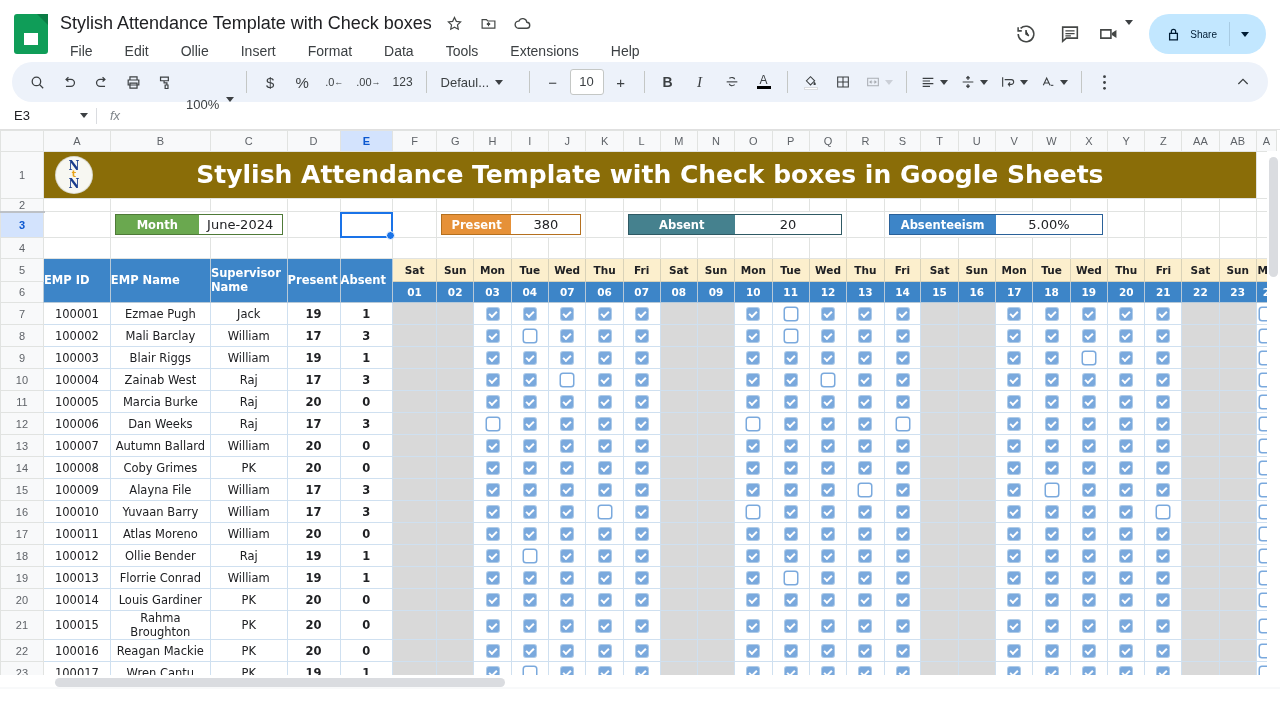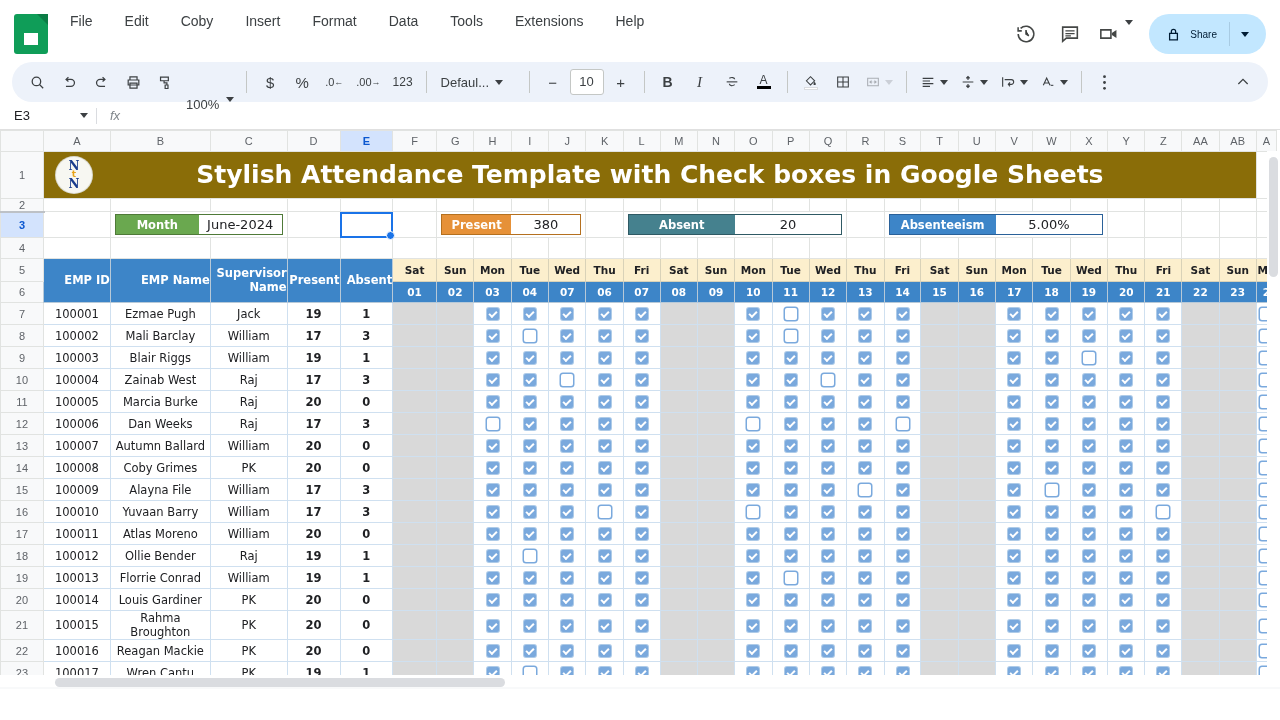--- a/index.html
+++ b/index.html
@@ -103,21 +103,21 @@
     display:flex; align-items:center; justify-content:center; font-family:"DejaVu Sans",sans-serif; }
   .kpi .val { flex:1; background:#fff; display:flex; align-items:center; justify-content:center;
     font-size:13px; color:#202124; font-family:"DejaVu Sans",sans-serif; }
   .kpi-month .lab { background:#6aa84f; } .kpi-month { border:1px solid #4f7a38; }
   .kpi-present .lab { background:#e69138; } .kpi-present { border:1px solid #b4701f; }
   .kpi-absent .lab { background:#45818e; } .kpi-absent { border:1px solid #2f5a64; }
   .kpi-abm .lab { background:#3d85c8; } .kpi-abm { border:1px solid #2a6199; }
 
   
   .th-main {
-    background:#3d85c8; color:#fff; font-weight:bold; font-size:11.5px; text-align:right;
+    background:#3d85c8; color:#fff; font-weight:bold; font-size:11.5px; text-align:left;
     border:1px solid #b7c9d8; font-family:"DejaVu Sans",sans-serif; line-height:1.15;
   }
   .th-day {
     background:#fcefcd; color:#202124; font-weight:bold; font-size:10.5px; text-align:center;
     border:1px solid #d9d2b8; font-family:"DejaVu Sans",sans-serif;
   }
   .th-date {
     background:#3d85c8; color:#fff; font-weight:bold; font-size:10.5px; text-align:center;
     border:1px solid #b7c9d8; font-family:"DejaVu Sans",sans-serif;
   }
@@ -162,24 +162,43 @@
   <div class="sheets-logo">
     <div class="logo-grid">
       <i style="left:0;top:0;width:18px;height:3px;"></i>
       <i style="left:0;top:6px;width:18px;height:2px;"></i>
       <i style="left:0;top:11px;width:18px;height:2px;"></i>
       <i style="left:7px;top:0;width:2px;height:16px;"></i>
     </div>
   </div>
 
   <div class="title-col">
+    <div class="doc-title-row">
+      <div class="doc-title">Stylish Attendance Template with Check boxes</div>
+      <div class="tb-icon">
+        <svg width="17" height="17" viewBox="0 0 24 24">
+            <path fill="none" stroke="#444746" stroke-width="1.7" d="M12 3.5l2.6 5.5 6 .8-4.4 4.2 1.1 6-5.3-2.9-5.3 2.9 1.1-6L3.4 9.8l6-.8z"></path>
+          </svg>
+      </div>
+      <div class="tb-icon">
+        <svg width="17" height="17" viewBox="0 0 24 24">
+            <path fill="none" stroke="#444746" stroke-width="1.7" d="M3 6.5h6l2 2h10v10H3z"></path>
+            <path stroke="#444746" stroke-width="1.6" d="M12 11v5M9.7 13.4L12 11l2.3 2.4"></path>
+          </svg>
+      </div>
+      <div class="tb-icon">
+        <svg width="19" height="19" viewBox="0 0 24 24">
+            <path fill="none" stroke="#444746" stroke-width="1.7" d="M7 18h10.2a3.8 3.8 0 0 0 .3-7.6A5.3 5.3 0 0 0 7.4 9 4.5 4.5 0 0 0 7 18z"></path>
+          </svg>
+      </div>
+    </div>
     <div class="menubar">
       <div>File</div>
       <div>Edit</div>
-      <div>Coby</div>
+      <div>Ollie</div>
       <div>Insert</div>
       <div>Format</div>
       <div>Data</div>
       <div>Tools</div>
       <div>Extensions</div>
       <div>Help</div>
     </div>
   </div>
 
   <div class="tr-actions">

